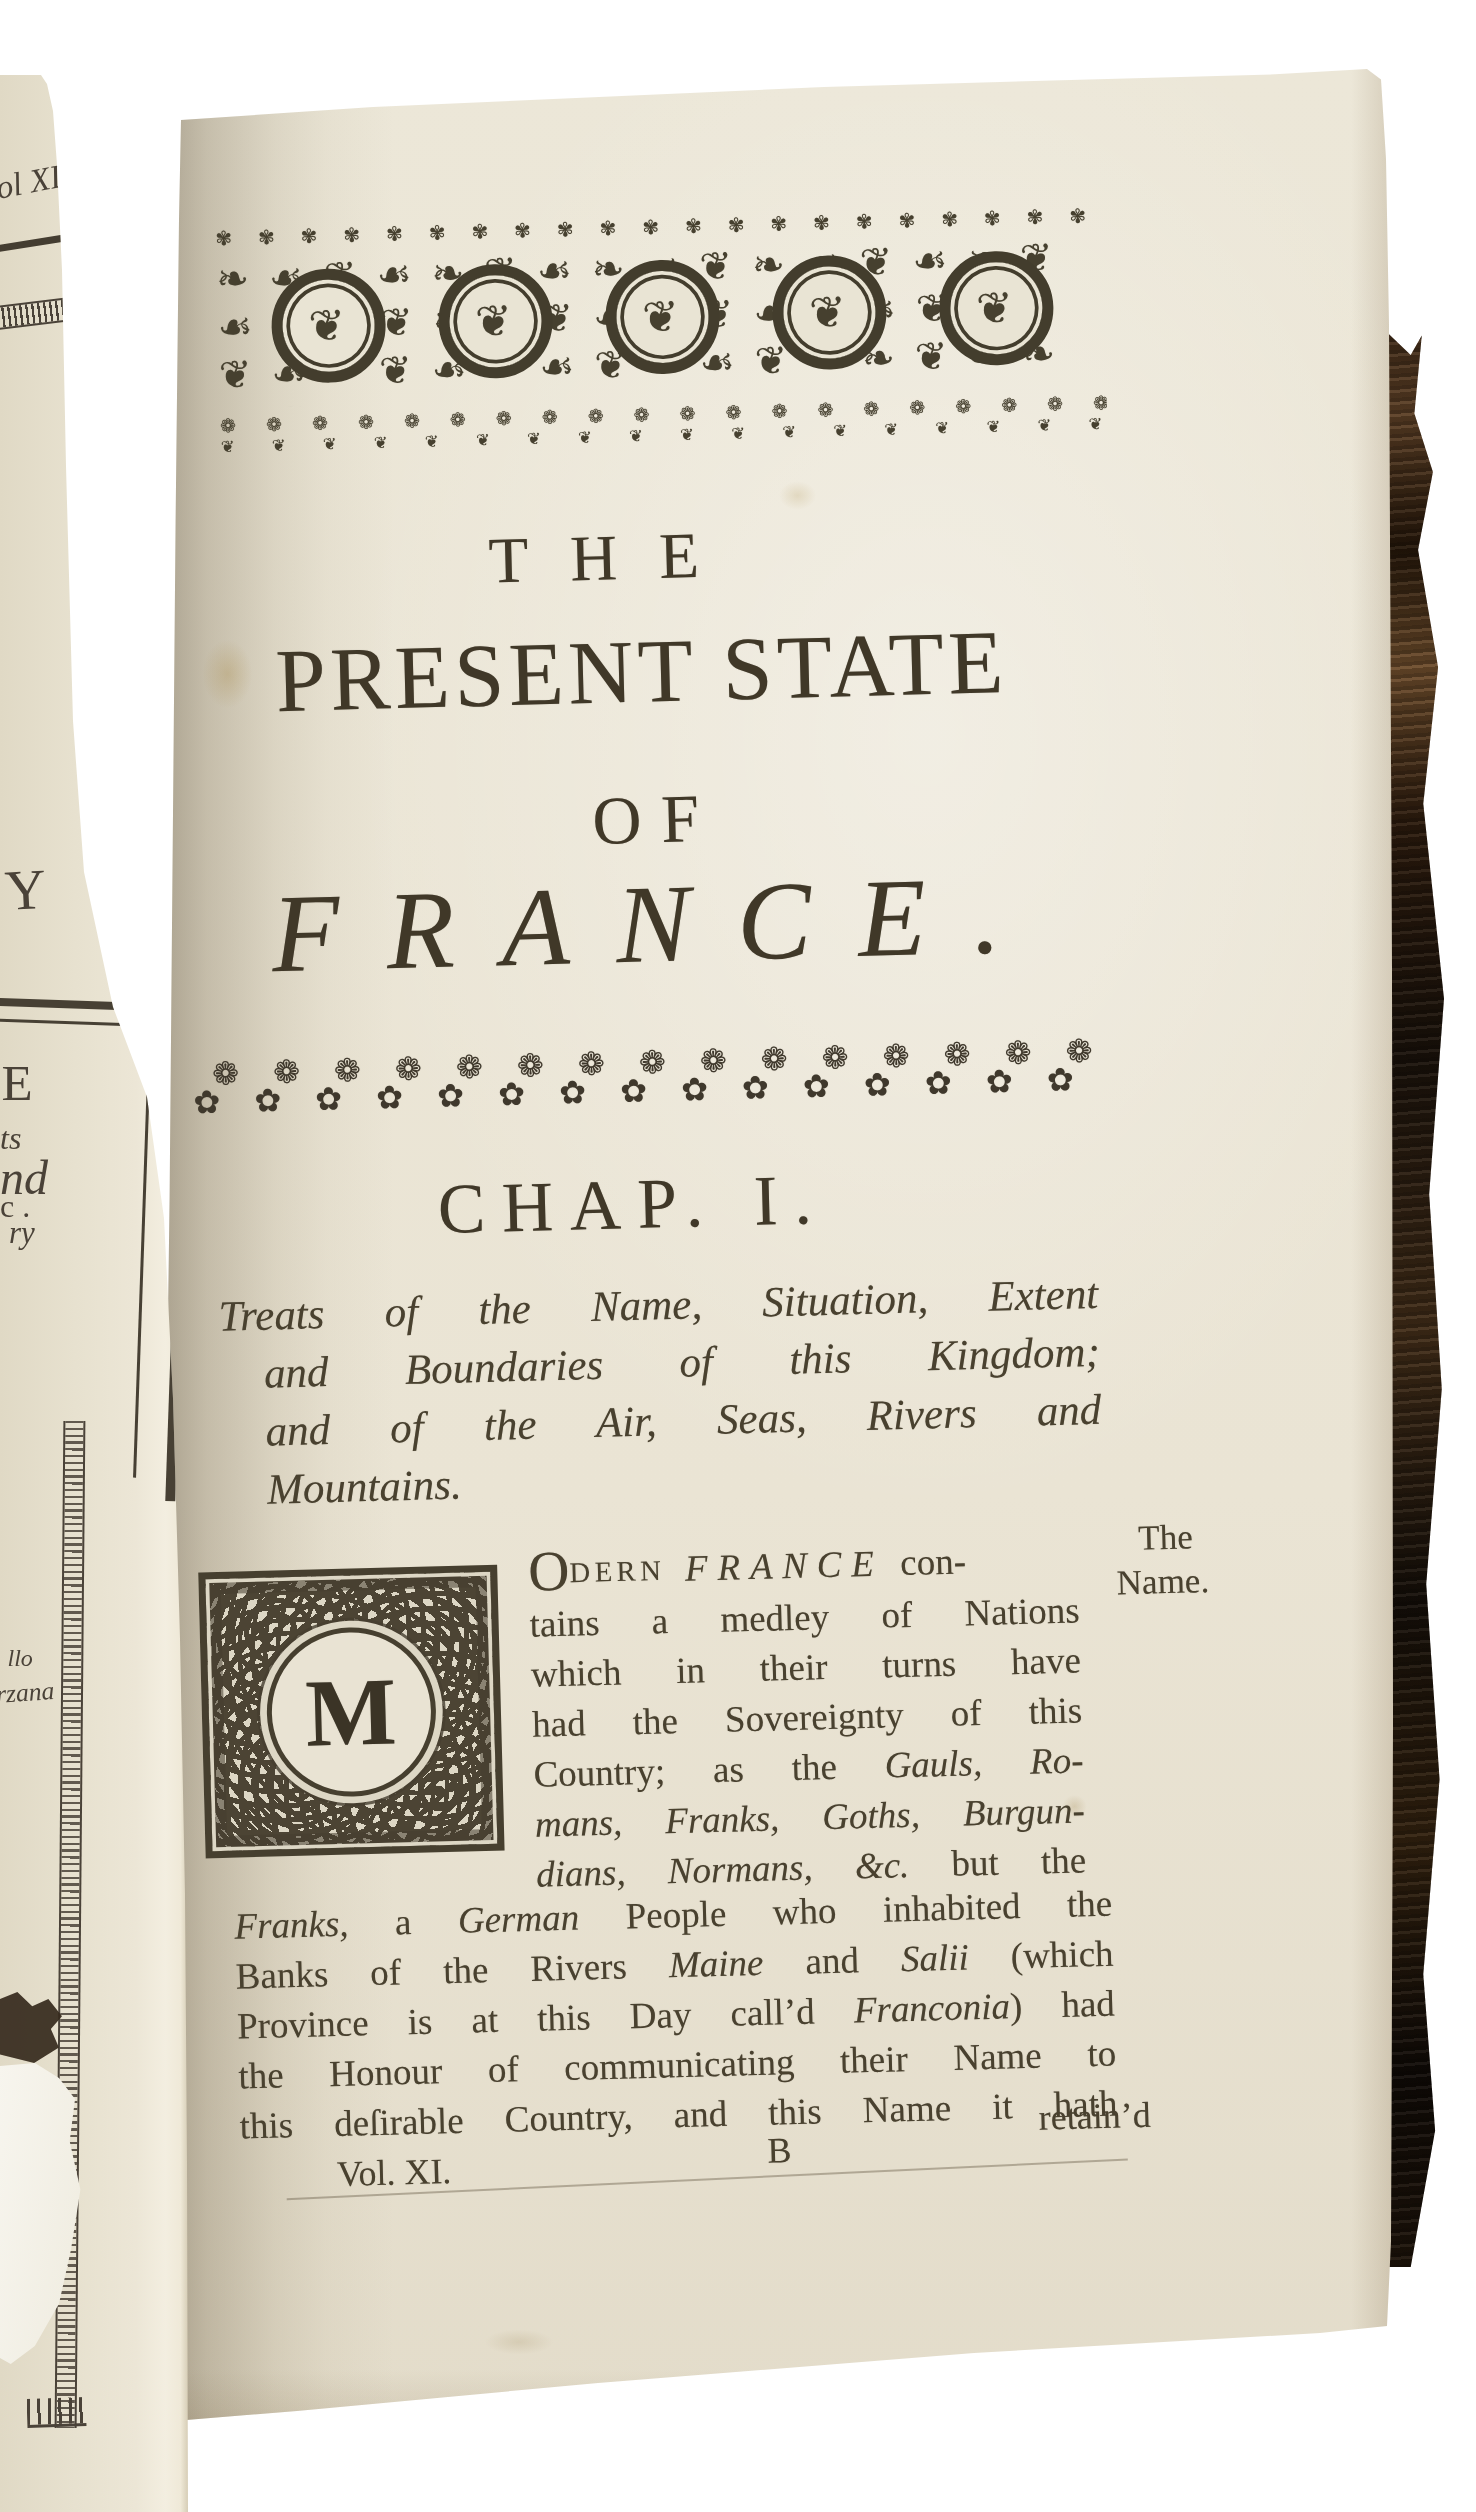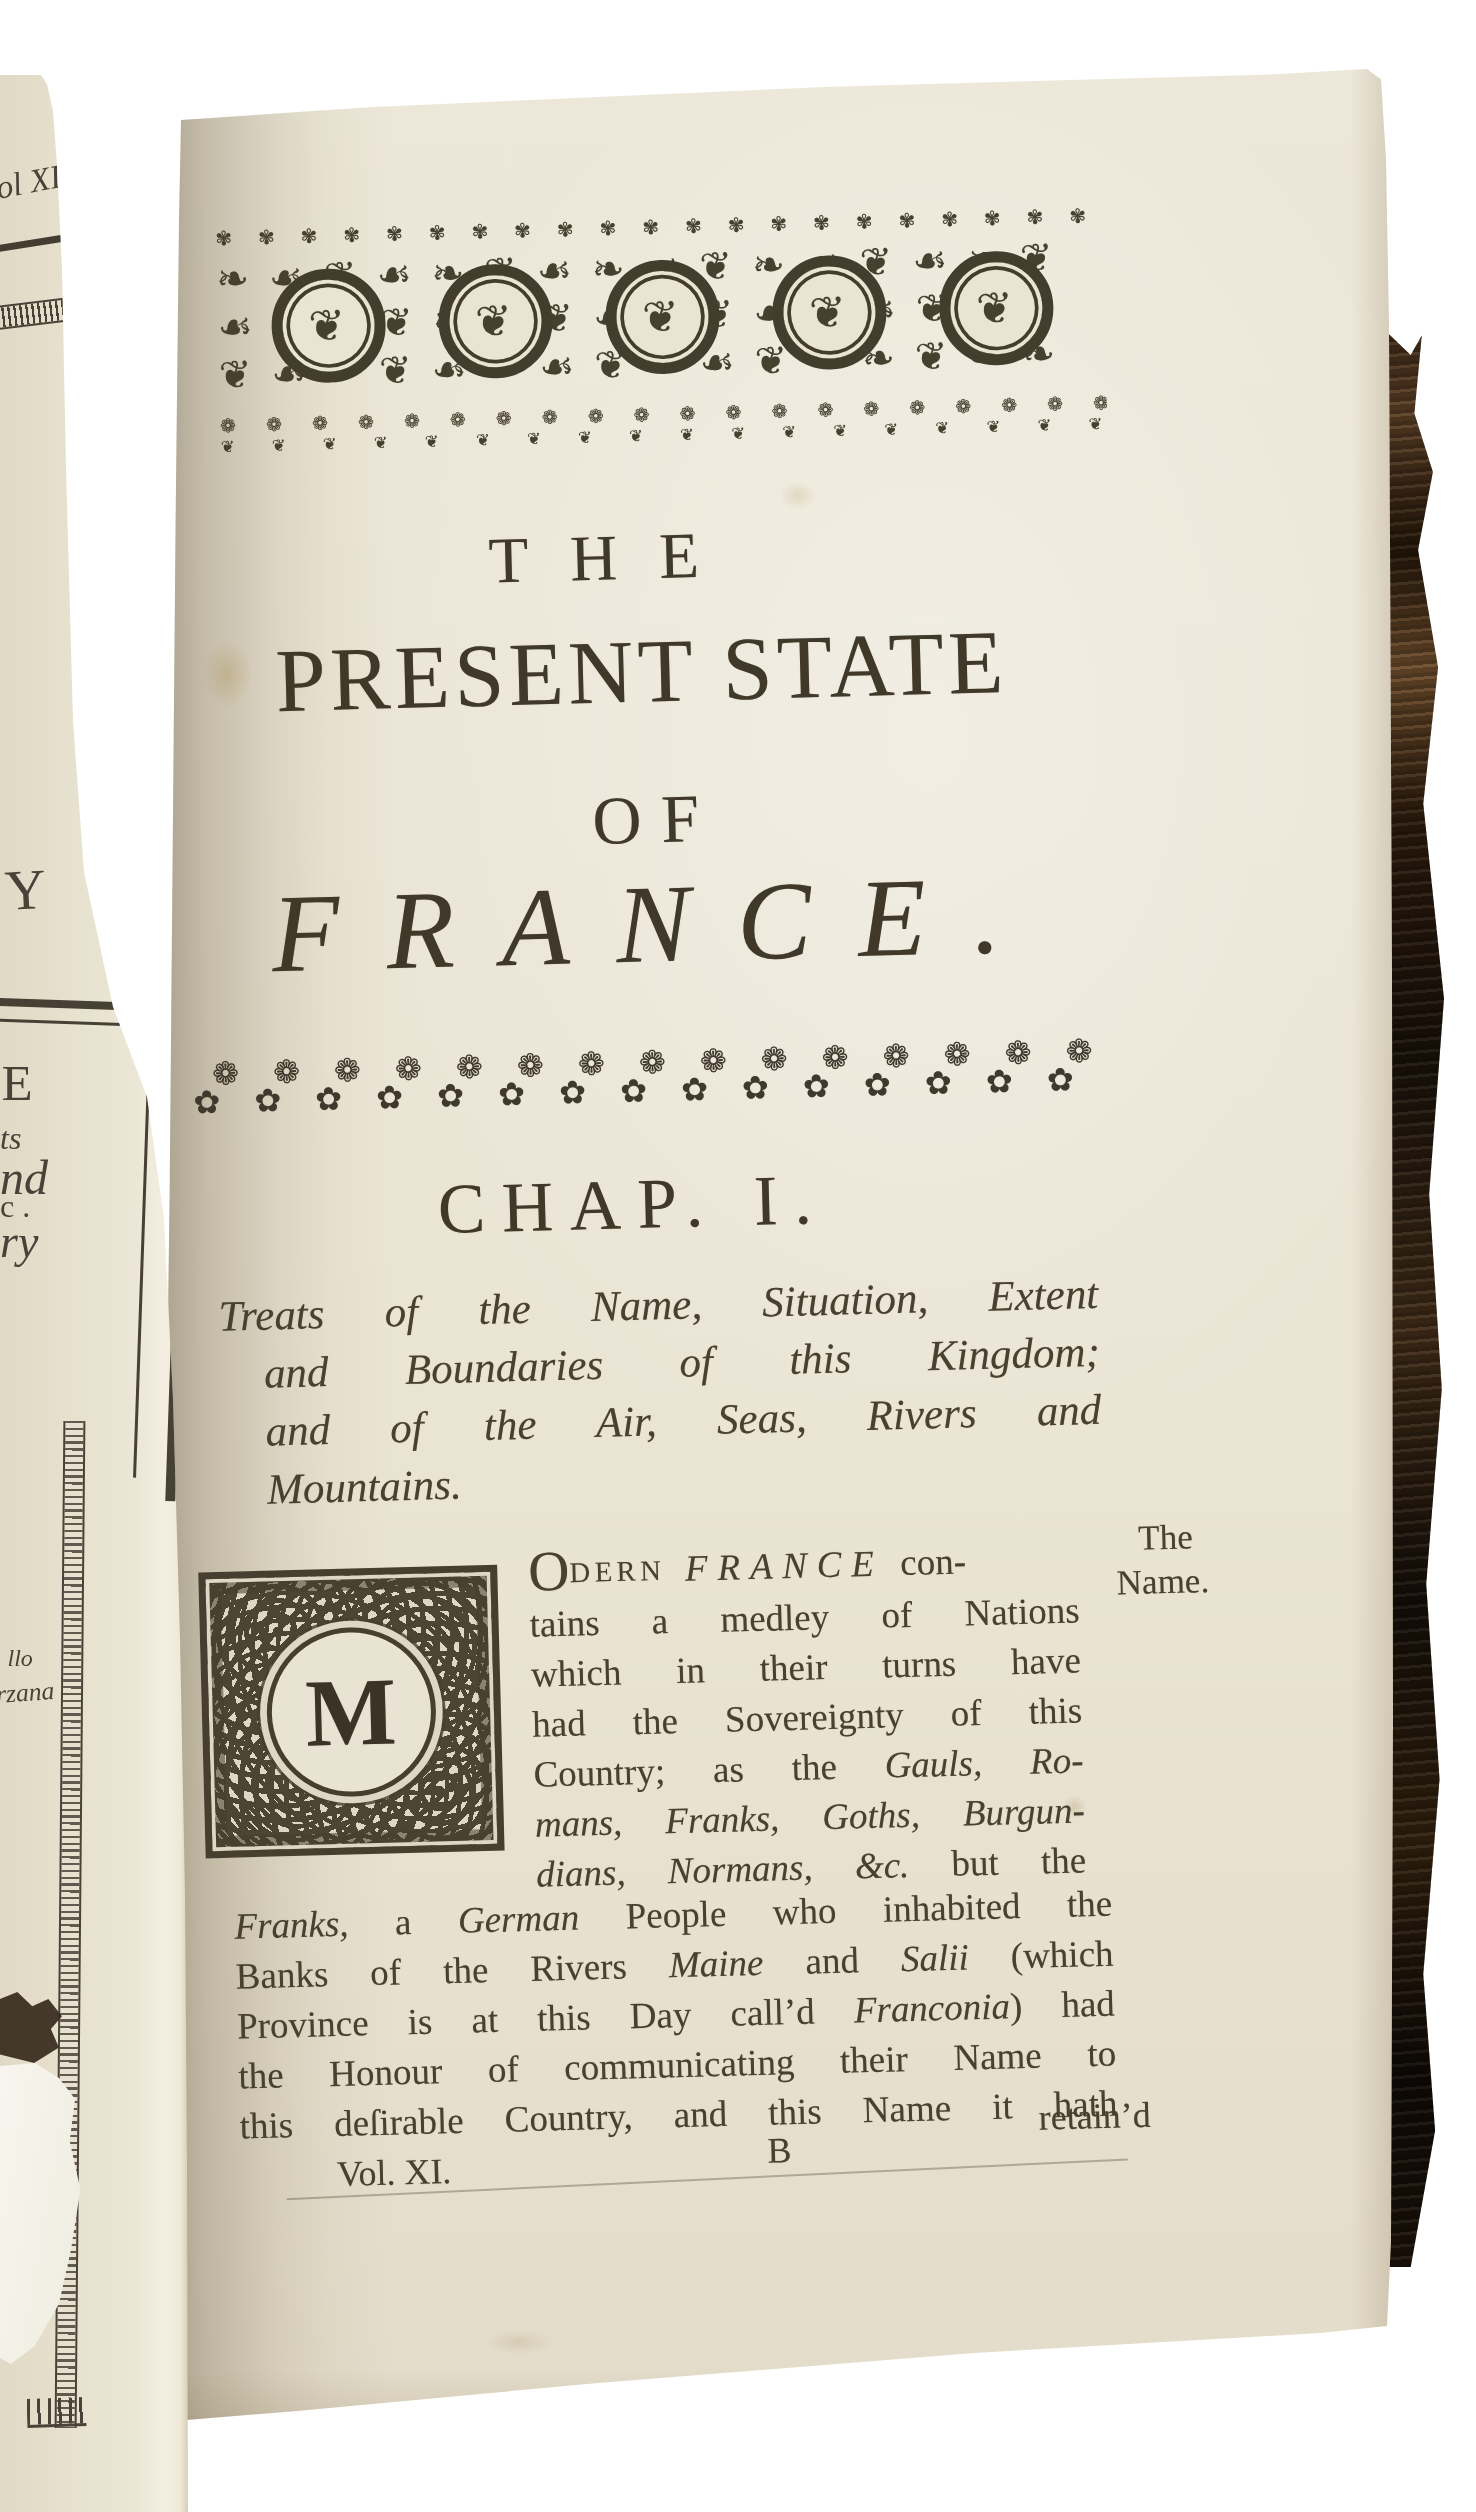--- a/index.html
+++ b/index.html
@@ -127,21 +127,21 @@
   .lp-hatch{left:-4.5px;top:226px;width:84px;height:19.5px;transform:rotate(-7deg);
     border-top:2.3px solid #4a4238;border-bottom:2.3px solid #4a4238;
     background:repeating-linear-gradient(90deg,#4a4238 0 2.3px,transparent 2.3px 6px);}
   .lp-y{left:4.5px;top:782px;font-size:57px;transform:rotate(-3deg);}
   .lp-frame{left:-18px;top:926px;width:192px;height:489px;border-top:8.3px solid #474034;border-right:10.5px solid #474034;transform:rotate(2deg);}
   .lp-frame-in{left:-18px;top:946px;width:159px;height:451px;border-top:3px solid #474034;border-right:3px solid #474034;transform:rotate(2deg);}
   .lp-e{left:1.5px;top:979px;font-size:51px;}
   .lp-ts{left:0;top:1045px;font-size:32px;font-style:italic;}
   .lp-nd{left:0;top:1075px;font-size:48px;font-style:italic;}
   .lp-c{left:0;top:1113px;font-size:32px;}
-  .lp-ry{left:0;top:1140px;font-size:46px;font-style:italic;}
+  .lp-ry{left:9px;top:1140px;font-size:31px;font-style:italic;}
   .lp-mapborder{left:59px;top:1346px;width:18px;height:1007px;transform:rotate(.5deg);
     border-left:2.3px solid #4a4238;border-right:2.3px solid #4a4238;
     background:repeating-linear-gradient(180deg,rgba(74,66,56,.85) 0 2.3px,transparent 2.3px 6.8px);}
   .lp-llo{left:7.5px;top:1570px;font-size:24px;font-style:italic;}
   .lp-rzana{left:-4.5px;top:1603px;font-size:25.6px;font-style:italic;transform:rotate(-4deg);}
   .lp-coast{left:0;top:1917px;width:62px;height:71px;background:#35291c;opacity:.92;
     clip-path:polygon(0 10%,28% 0,52% 20%,78% 10%,100% 34%,82% 52%,95% 78%,55% 100%,0 88%);}
   .lp-flap{left:0;top:1988px;width:134px;height:301px;
     background:linear-gradient(100deg,#f7f5ee 0%,#f1eee3 55%,#e6e1d0 100%);
     clip-path:polygon(0 1%,26% 0,44% 5%,56% 12%,52% 26%,60% 42%,53% 62%,44% 80%,26% 94%,8% 100%,0 98%);

